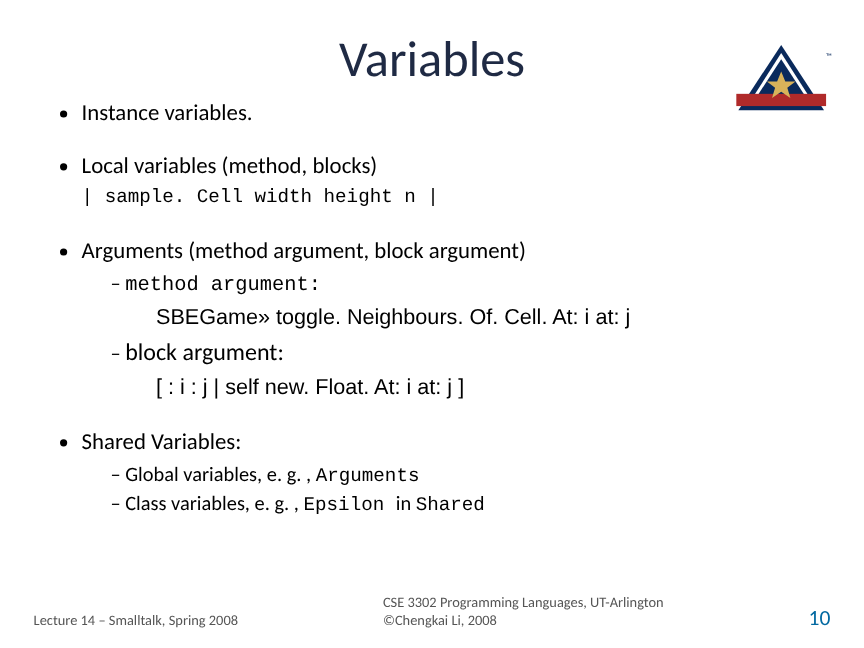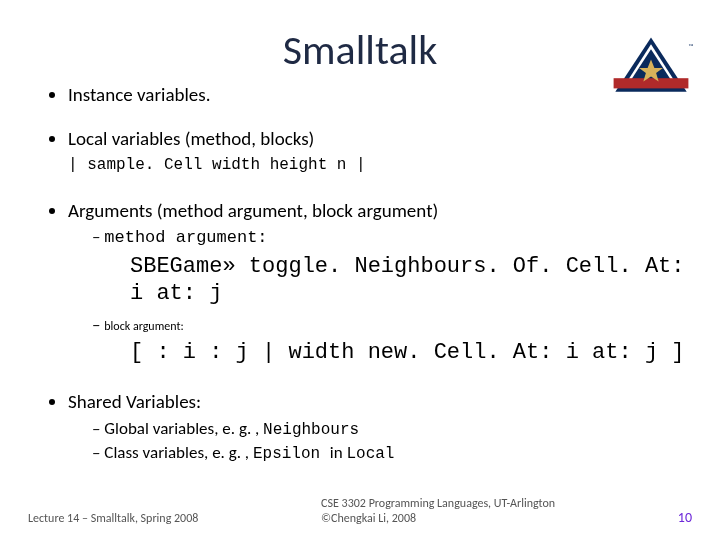--- a/index.html
+++ b/index.html
@@ -59,46 +59,46 @@
     font-family: "Courier New", monospace;
     font-size: 16px;
   }
   .mono-sm {
     font-family: "Courier New", monospace;
     font-size: 17px;
   }
   .indent-code {
     padding-left: 62px;
     margin: 4px 0 6px 0;
-    font-family: Liberation Mono, monospace;
-    font-size: 22px;
+    font-family: Liberation Sans, sans-serif;
+    font-size: 18px;
   }
   .footer {
     position: absolute;
     bottom: 14px;
     left: 0;
     width: 720px;
     display: flex;
     justify-content: space-between;
     align-items: flex-end;
     font-size: 12px;
     color: #555;
     padding: 0 28px;
     box-sizing: border-box;
   }
   .footer .left { max-width: 180px; line-height: 1.25; }
   .footer .center { line-height: 1.25; }
-  .footer .right { font-size: 14px; color: #6d28d9; }
+  .footer .right { font-size: 18px; color: #0369a1; }
 </style>
 </head>
 <body>
 
 <div class="slide">
 
-  <div class="title">Smalltalk</div>
+  <div class="title">Variables</div>
 
   <div class="logo">
     <svg viewBox="0 0 100 80" width="86" height="68">
       <rect x="0" y="0" width="100" height="80" fill="#fff"></rect>
       <path d="M50 4 L92 68 L8 68 Z" fill="#0a2a5c"></path>
       <path d="M50 12 L82 62 L18 62 Z" fill="#fff"></path>
       <path d="M50 18 L76 58 L24 58 Z" fill="#0a2a5c"></path>
       <rect x="6" y="52" width="88" height="12" fill="#b02a2a"></rect>
       <polygon points="50,30 54,40 64,40 56,46 59,56 50,50 41,56 44,46 36,40 46,40" fill="#d8b25a"></polygon>
       <text x="94" y="18" font-size="8" fill="#0a2a5c">™</text>
@@ -118,34 +118,34 @@
     <li>
       <span>Arguments (method argument, block argument)</span>
       <ul class="sub">
         <li>
           <span class="mono-sm">method argument:</span>
         </li>
       </ul>
       <div class="indent-code">SBEGame» toggle. Neighbours. Of. Cell. At: i at: j</div>
       <ul class="sub">
         <li>
-          <span style="font-size:12px;">block argument:</span>
+          <span style="font-size:20px;">block argument:</span>
         </li>
       </ul>
-      <div class="indent-code">[ : i : j | width new. Cell. At: i at: j ]</div>
+      <div class="indent-code">[ : i : j | self new. Float. At: i at: j ]</div>
     </li>
 
     <li>
       <span>Shared Variables:</span>
       <ul class="sub">
         <li>
-          <span>Global variables, e. g. , </span><span class="mono">Neighbours</span>
+          <span>Global variables, e. g. , </span><span class="mono">Arguments</span>
         </li>
         <li>
-          <span>Class variables, e. g. , </span><span class="mono">Epsilon </span><span>in </span><span class="mono">Local</span>
+          <span>Class variables, e. g. , </span><span class="mono">Epsilon </span><span>in </span><span class="mono">Shared</span>
         </li>
       </ul>
     </li>
   </ul>
 
   <div class="footer">
     <div class="left">Lecture 14 – Smalltalk, Spring 2008</div>
     <div class="center">
       <span>CSE 3302 Programming Languages, UT-Arlington</span><br>
       <span>©Chengkai Li, 2008</span>

